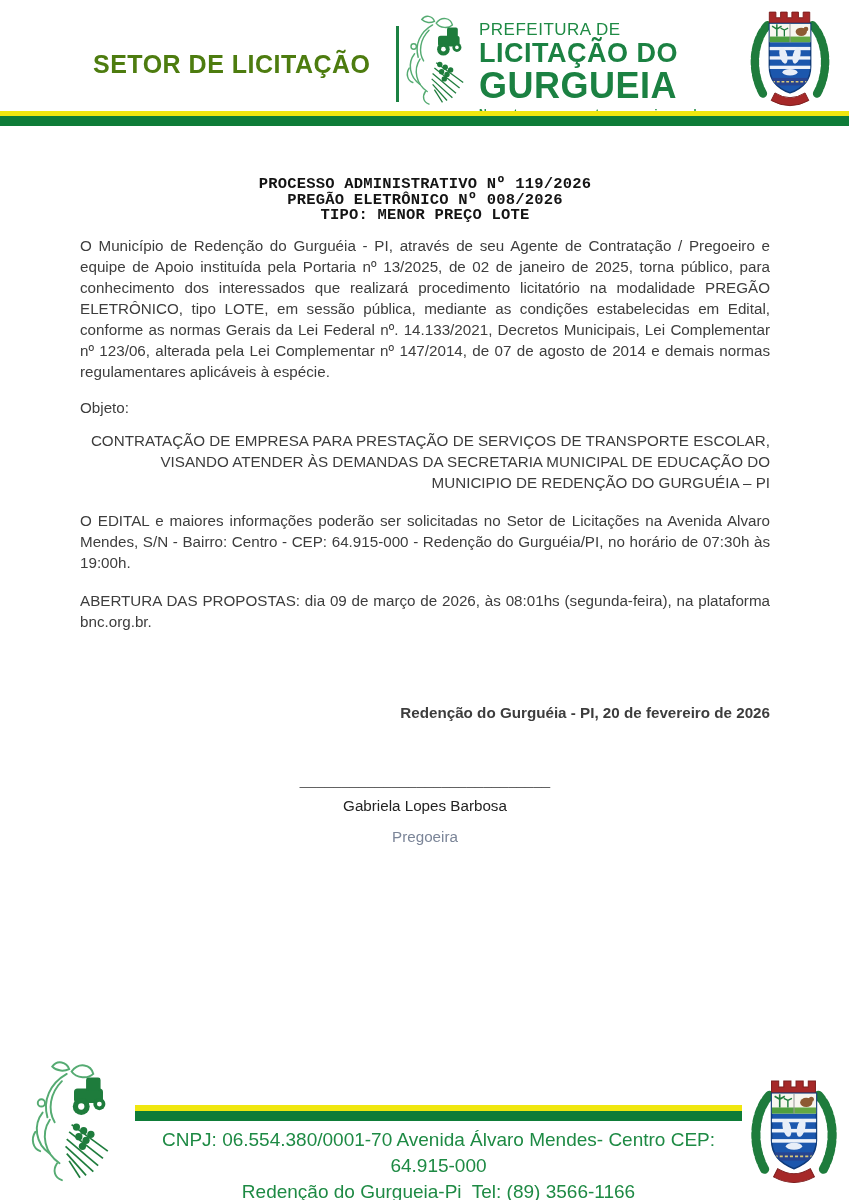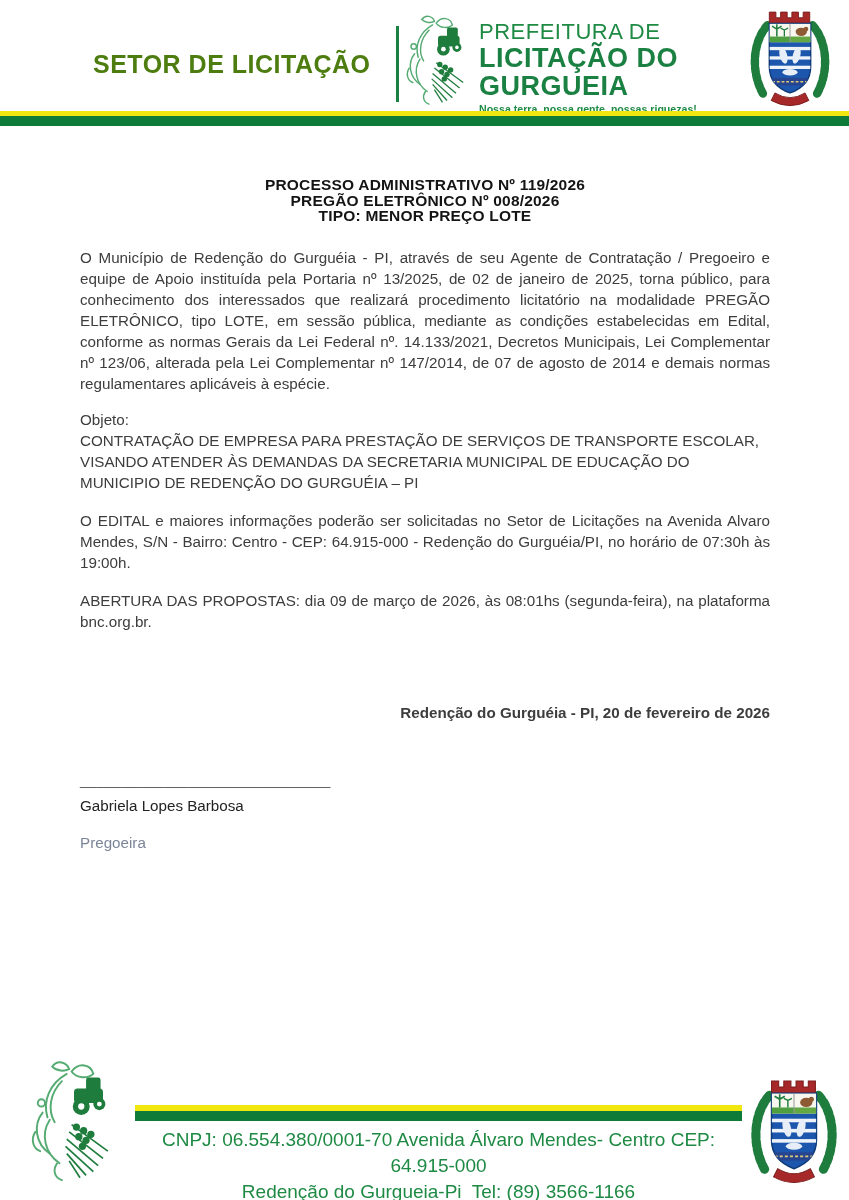--- a/index.html
+++ b/index.html
@@ -19,52 +19,52 @@
     position:absolute; left:93px; top:50px;
     font-size:25px; font-weight:700; letter-spacing:0.5px;
     color:#4d7c0f;
   }
   .header-divider {
     position:absolute; left:396px; top:26px;
     width:3px; height:76px; background:#1b8142;
   }
   .logo-art-header { position:absolute; left:402px; top:12px; }
   .logo-textblock { position:absolute; left:479px; top:21px; line-height:1; }
-  .logo-line1 { font-size:22px; font-weight:500; color:#1e8a44; letter-spacing:0.5px; }
+  .logo-line1 { font-size:17px; font-weight:500; color:#1e8a44; letter-spacing:0.5px; }
   .logo-line2 { font-size:27px; font-weight:800; color:#1b8142; letter-spacing:0.5px; margin-top:2px; }
-  .logo-line3 { font-size:27px; font-weight:800; color:#1b8142; letter-spacing:0.5px; margin-top:1px; }
+  .logo-line3 { font-size:36px; font-weight:800; color:#1b8142; letter-spacing:0.5px; margin-top:1px; }
   .logo-tagline { font-size:10.6px; font-weight:700; color:#1e8a44; margin-top:4px; }
   .coat-header { position:absolute; left:743px; top:8px; }
 
   .top-bar { position:absolute; top:111px; left:0; width:849px; }
   .bar-yellow { height:5px; background:#f0e70f; }
   .bar-green  { height:10px; background:#0e7c38; }
 
   
   .content {
     position:absolute; top:126px; left:0;
     width:849px; padding:0 79px 0 80px;
     color:#3d3d3d; font-size:15.2px; line-height:21px;
   }
   .doc-title {
     margin-top:51px; text-align:center;
     font-weight:700; font-size:15.5px; line-height:15.6px;
-    color:#141414; letter-spacing:0.2px;
+    color:#141414; letter-spacing:0.2px;font-family:Liberation Mono, monospace;
   }
   .para-justify { text-align:justify; }
-  .p1 { margin-top:23px; }
+  .p1 { margin-top:11px; }
   .objeto-block { margin-top:15px; }
-  .objeto-text { margin-top:0; text-align:left; }
+  .objeto-text { margin-top:12px; text-align:right; }
   .p-edital { margin-top:17px; }
   .p-abertura { margin-top:17px; }
   .dateline { margin-top:70px; text-align:right;font-weight:bold; }
-  .signature { margin-top:46px; }
+  .signature { margin-top:46px; text-align:center; }
   .sig-line { color:#5a5a5a; font-size:15px; letter-spacing:0; }
   .sig-name { margin-top:5px; color:#232323; }
-  .sig-role { margin-top:16px; color:#7b8598; }
+  .sig-role { margin-top:10px; color:#7b8598; }
 
   
   .footer { position:absolute; left:0; top:1055px; width:849px; height:145px; }
   .logo-art-footer { position:absolute; left:14px; top:2px; }
   .footer-bar { position:absolute; left:135px; top:50px; width:607px; }
   .footer-bar .bar-yellow { height:6px; }
   .footer-bar .bar-green { height:10px; }
   .footer-text {
     position:absolute; left:135px; top:72px; width:607px;
     text-align:center; color:#1e8a44; font-weight:500;

